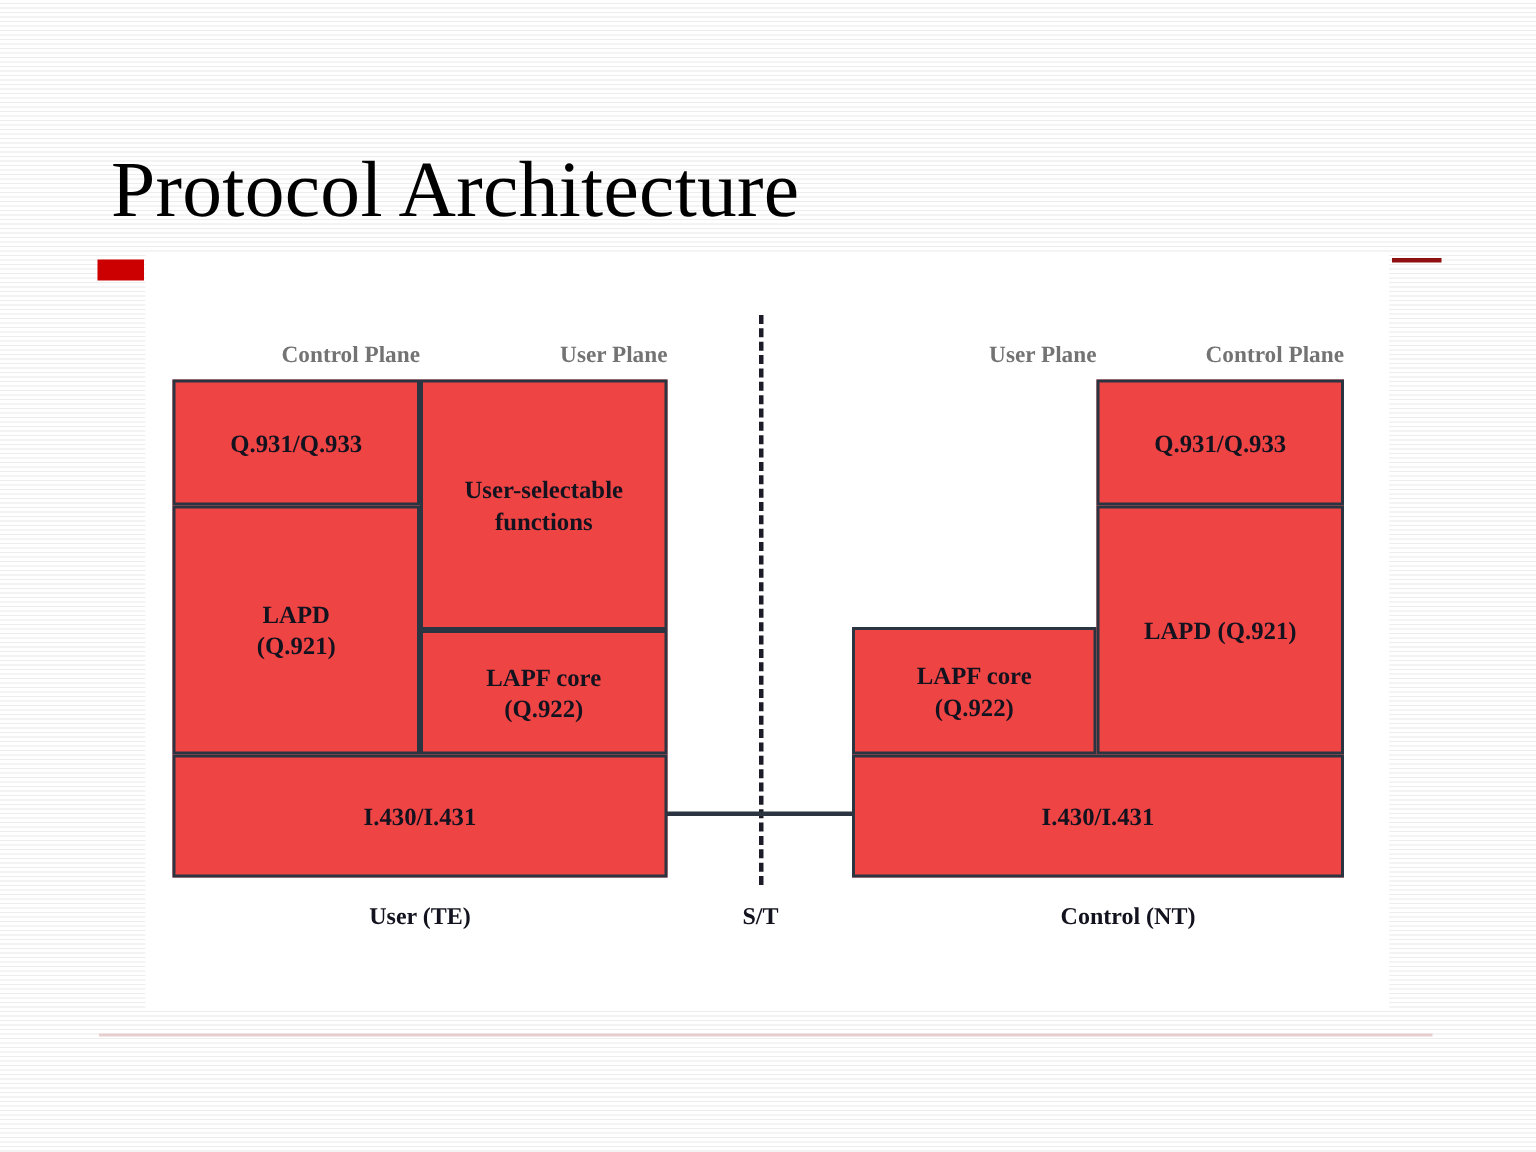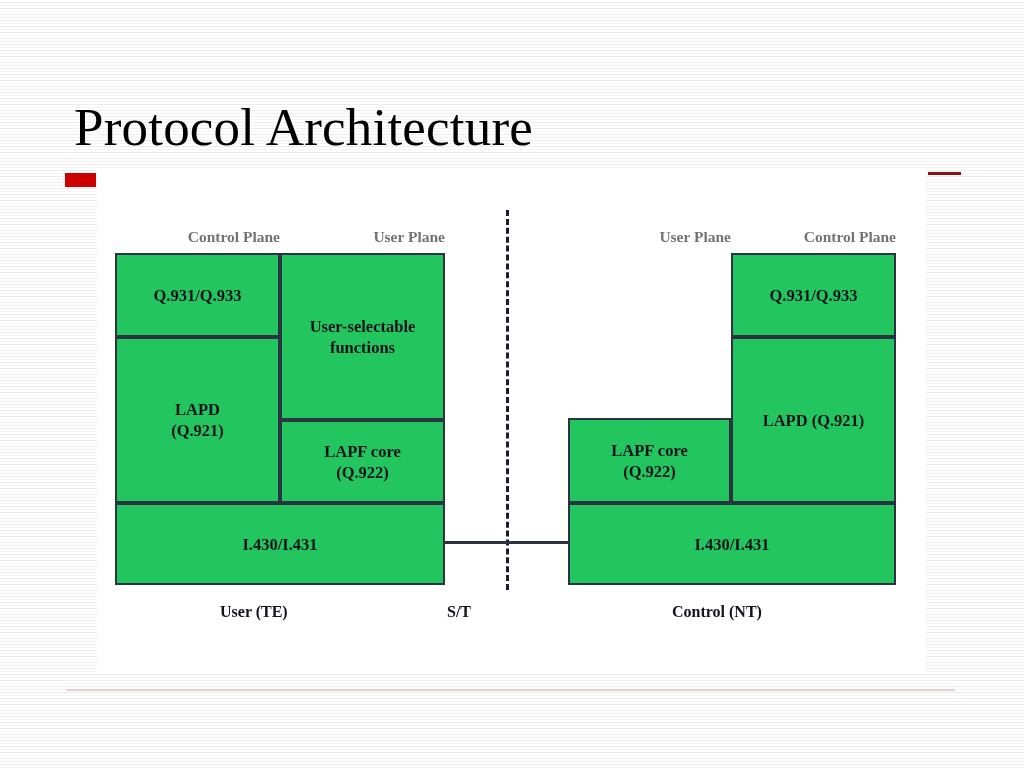--- a/index.html
+++ b/index.html
@@ -93,21 +93,21 @@
     font-weight: bold;
     font-size: 15.5px;
     color: #737373;
     white-space: nowrap;
     text-align: right;
   }
 
   .box {
     position: absolute;
     box-sizing: border-box;
-    background: #22c55e;
+    background: #ef4444;
     border: 2.5px solid #2b3441;
     display: flex;
     align-items: center;
     justify-content: center;
     text-align: center;
   }
   .box .box-text {
     font-family: "Liberation Serif", serif;
     font-weight: bold;
     font-size: 16.5px;
@@ -134,20 +134,21 @@
     background: #2b3441;
   }
 
   .caption {
     position: absolute;
     font-family: "Liberation Serif", serif;
     font-weight: bold;
     font-size: 16px;
     color: #13131f;
     white-space: nowrap;
+    text-align: center;
   }
 </style>
 </head>
 <body>
 
 <div id="slide-bg"></div>
 
 <div id="title">Protocol Architecture</div>
 
 <div id="red-square"></div>

